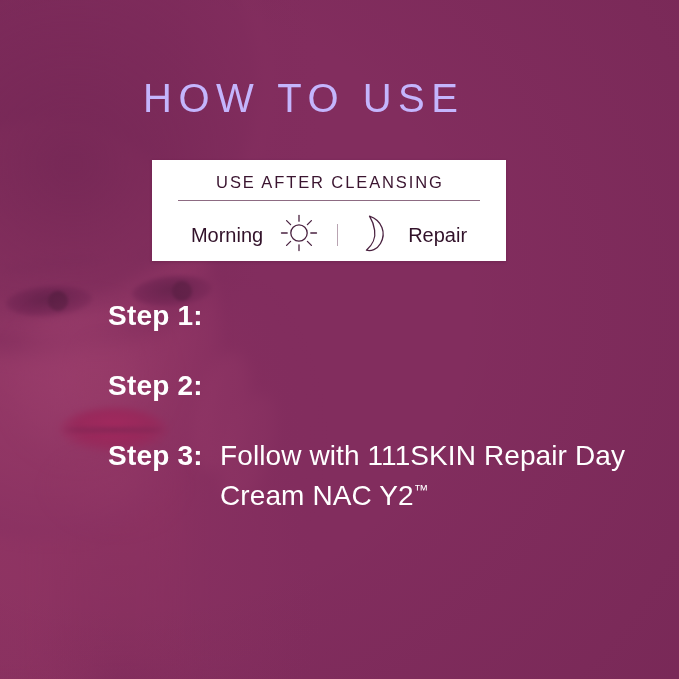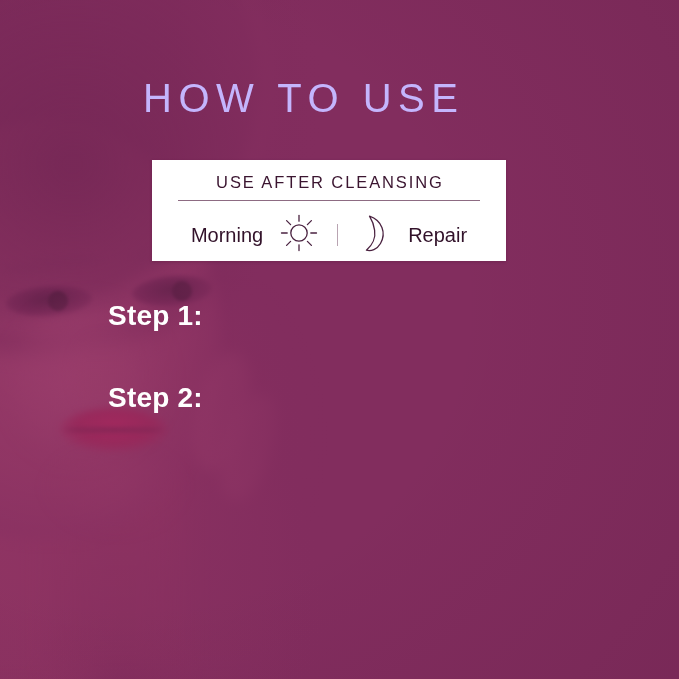--- a/index.html
+++ b/index.html
@@ -316,21 +316,21 @@
     position: absolute;
     left: 108px;
     top: 296px;
     width: 540px;
   }
   .step {
     display: flex;
     align-items: flex-start;
     color: #ffffff;
   }
-  .step + .step { margin-top: 42px; }
+  .step + .step { margin-top: 30px; }
   .step-label {
     flex: 0 0 auto;
     width: 112px;
     font-size: 28px;
     font-weight: 700;
     line-height: 40px;
     white-space: nowrap;
     letter-spacing: .2px;
   }
   .step-text {
@@ -424,16 +424,22 @@
     <div class="steps">
 
       <div class="step">
         <div class="step-label">Step 1:</div>
       </div>
 
       <div class="step">
         <div class="step-label">Step 2:</div>
       </div>
 
+      <div class="step">
+        <div class="step-label">Step 3:</div>
+        <div class="step-text">
+          <span>Follow with 111SKIN Repair Day Cream NAC Y2</span><span class="tm">™</span>
+        </div>
+      </div>
 
     </div>
   </div>
 </div>
 
 </body></html>

